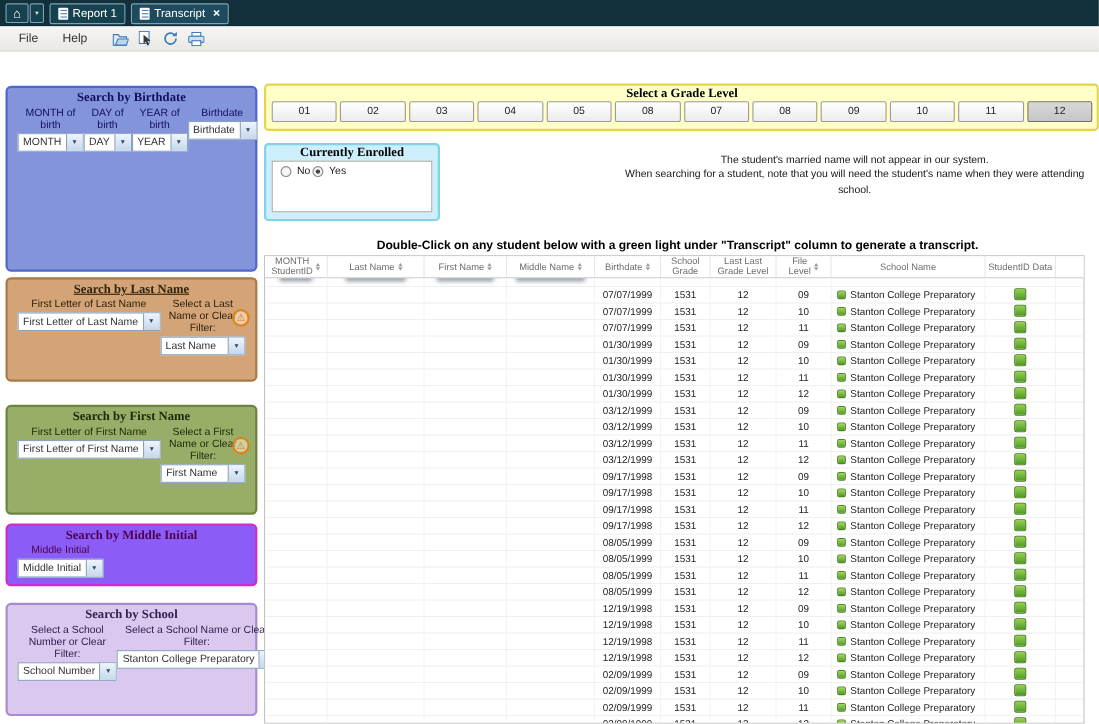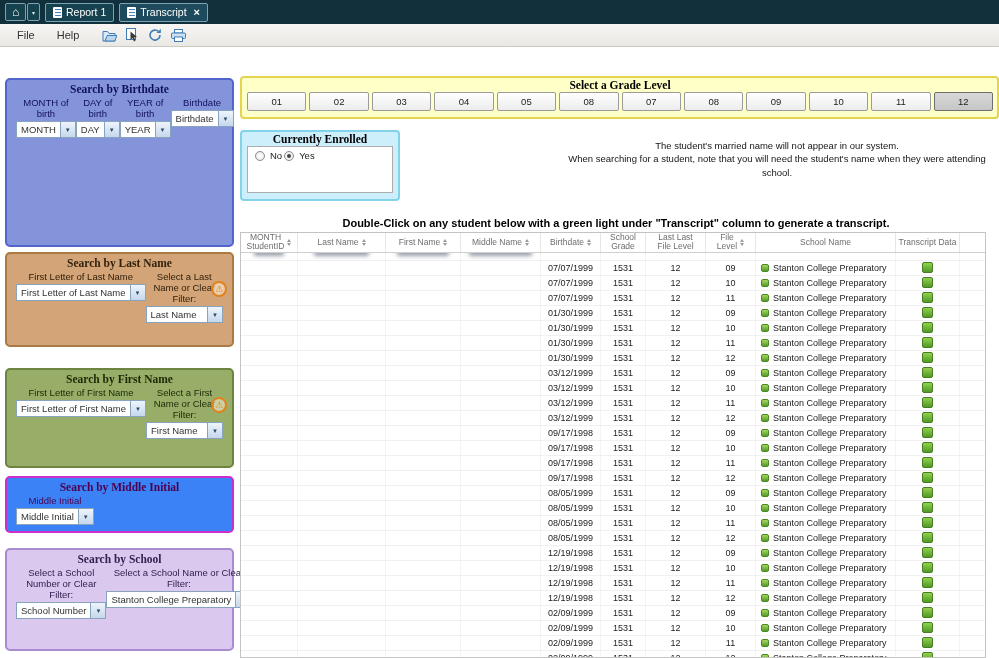--- a/index.html
+++ b/index.html
@@ -196,21 +196,21 @@
     <div class="field-label" style="color: rgb(16, 16, 96);">Birthdate</div>
     <div class="combo">
       <span class="combo-text">Birthdate</span>
       <span class="combo-btn">▼</span>
     </div>
 
   </div>
           </div>
   </div>
         <div class="panel panel-last-name" style="background: rgb(210, 164, 120); border-color: rgb(170, 122, 66);">
-    <div class="panel-title" style="color: rgb(51, 33, 10);">Search by Last Name</div>
+    <div class="panel-title" style="color: rgb(51, 33, 10); text-decoration: underline;">Search by Last Name</div>
     <div class="panel-fields">
             <div class="pfield">
     <div class="field-label" style="color: rgb(51, 33, 10);">First Letter of Last Name</div>
     <div class="combo">
       <span class="combo-text">First Letter of Last Name</span>
       <span class="combo-btn">▼</span>
     </div>
 
   </div>
             <div class="pfield">
@@ -237,21 +237,21 @@
             <div class="pfield">
     <div class="field-label" style="color: rgb(27, 42, 5);">Select a First Name or Clear Filter:</div>
     <div class="combo">
       <span class="combo-text">First Name</span>
       <span class="combo-btn">▼</span>
     </div>
     <span class="warn-icon">⚠</span>
   </div>
           </div>
   </div>
-        <div class="panel panel-middle-initial" style="background: #3b82f6; border-color: rgb(203, 46, 203);">
+        <div class="panel panel-middle-initial" style="background: #8b5cf6; border-color: rgb(203, 46, 203);">
     <div class="panel-title" style="color: rgb(77, 0, 77);">Search by Middle Initial</div>
     <div class="panel-fields">
             <div class="pfield">
     <div class="field-label" style="color: rgb(77, 0, 77);">Middle Initial</div>
     <div class="combo">
       <span class="combo-text">Middle Initial</span>
       <span class="combo-btn">▼</span>
     </div>
 
   </div>
@@ -370,21 +370,21 @@
           <div class="gh-cell" style="flex: 0 0 45px;">
     <span class="gh-lines">
               <div>School</div>
               <div>Grade</div>
             </span>
 
   </div>
           <div class="gh-cell" style="flex: 0 0 60px;">
     <span class="gh-lines">
               <div>Last Last</div>
-              <div>File Level</div>
+              <div>Grade Level</div>
             </span>
 
   </div>
           <div class="gh-cell" style="flex: 0 0 50px;">
     <span class="gh-lines">
               <div>File</div>
               <div>Level</div>
             </span>
     <span class="sort">
               <i class="up"></i>
@@ -392,21 +392,21 @@
             </span>
   </div>
           <div class="gh-cell" style="flex: 0 0 140px;">
     <span class="gh-lines">
               <div>School Name</div>
             </span>
 
   </div>
           <div class="gh-cell" style="flex: 0 0 64px;">
     <span class="gh-lines">
-              <div>Transcript Data</div>
+              <div>StudentID Data</div>
             </span>
 
   </div>
           <div class="gh-cell" style="flex: 1 1 auto;">
     <span class="gh-lines">
               <div></div>
             </span>
 
   </div>
         </div>

